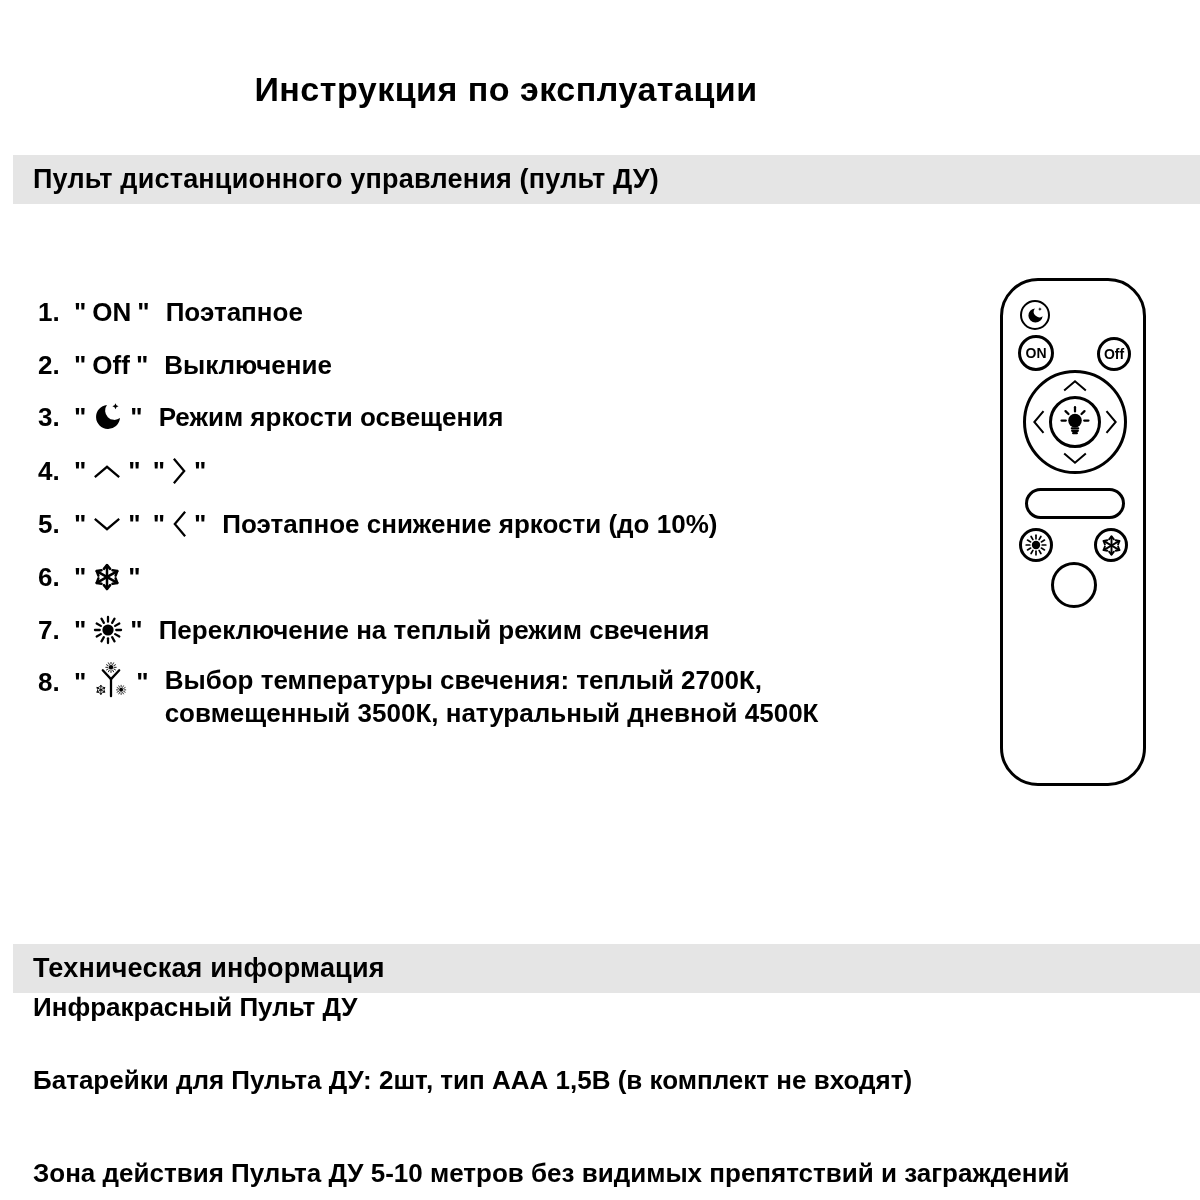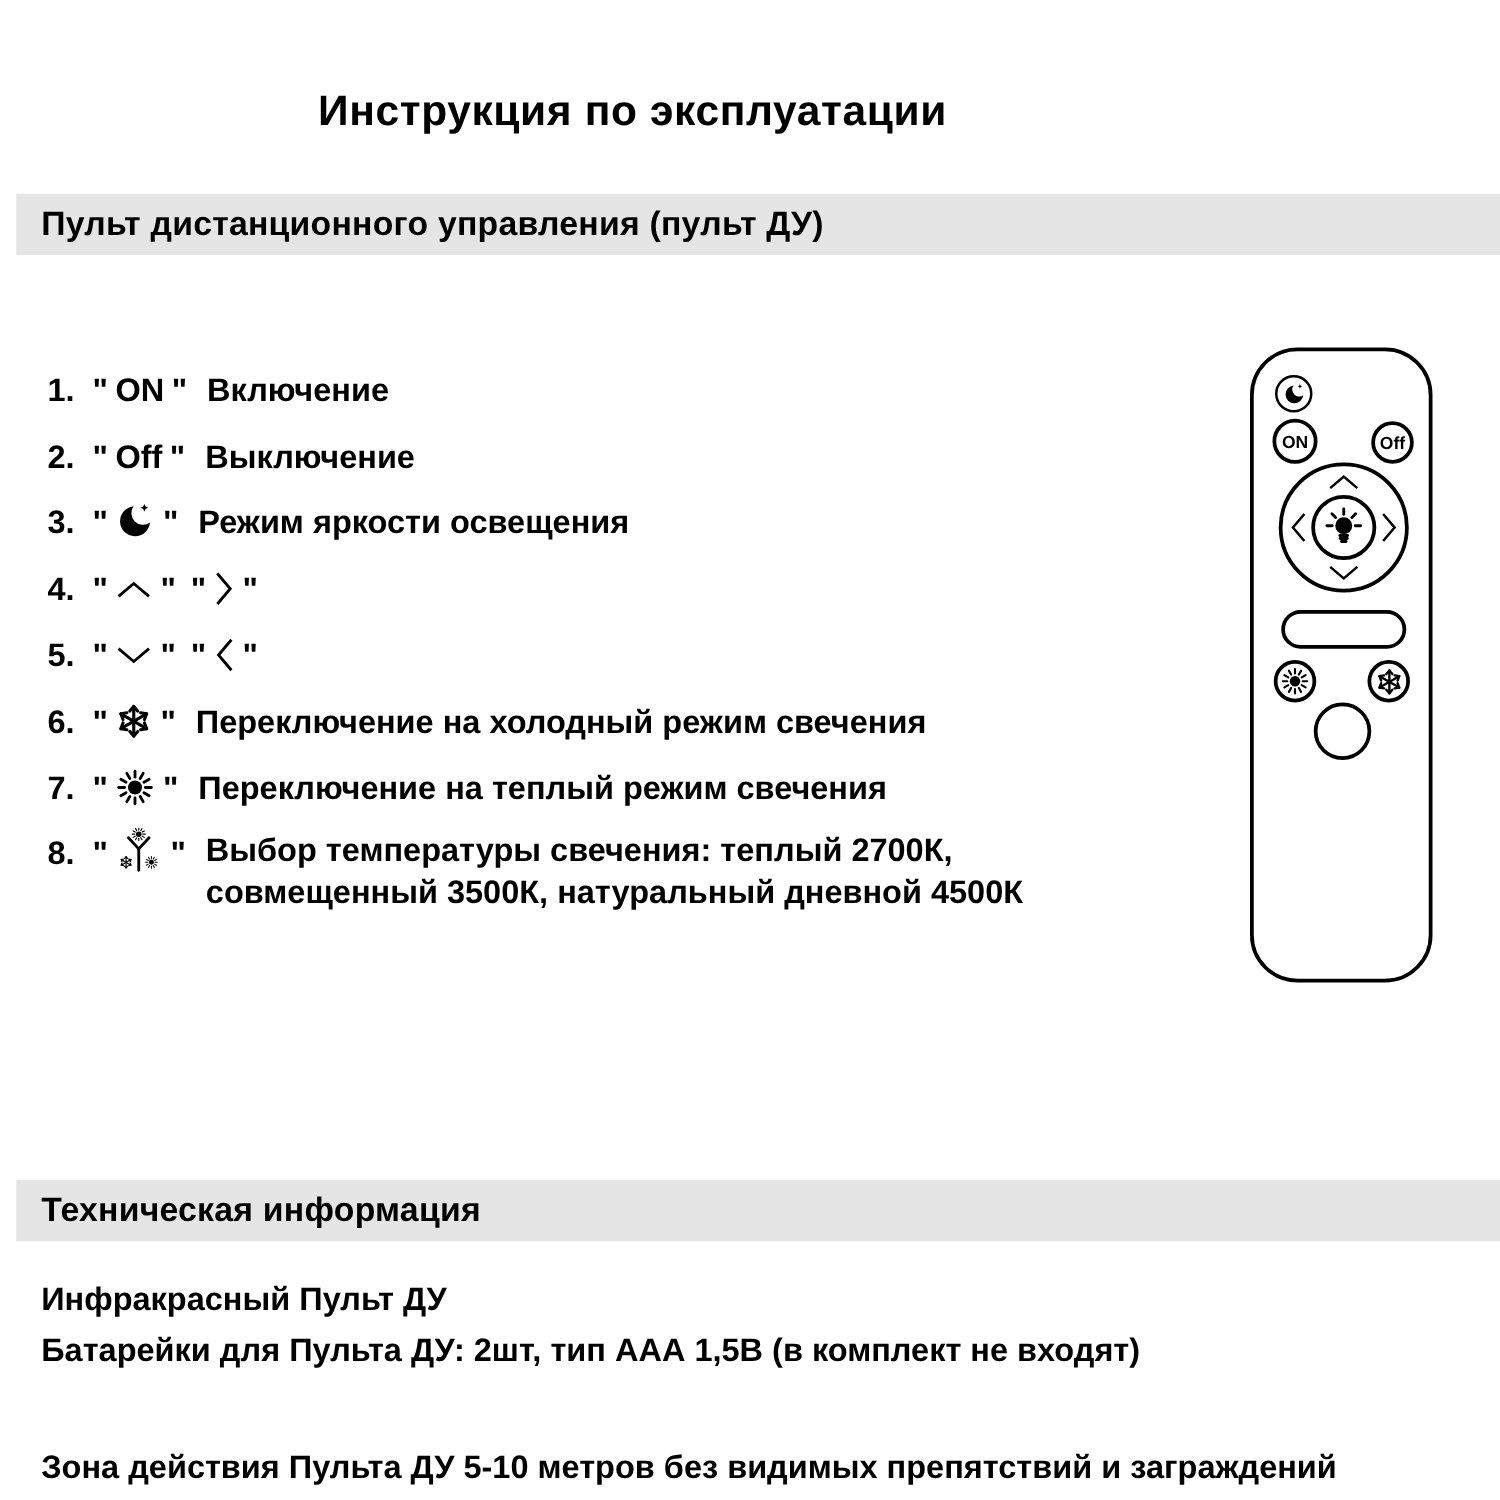--- a/index.html
+++ b/index.html
@@ -142,21 +142,21 @@
 
 <div class="abs section-bar bar1">
   <span>Пульт дистанционного управления (пульт ДУ)</span>
 </div>
 
 <div class="abs item" style="top:293px;">
   <span class="num">1.</span>
   <span class="q">"</span>
   <span>ON</span>
   <span class="q">"</span>
-  <span class="itext">Включение</span>
+  <span class="itext">Поэтапное</span>
 </div>
 
 <div class="abs item" style="top:346px;">
   <span class="num">2.</span>
   <span class="q">"</span>
   <span>Off</span>
   <span class="q">"</span>
   <span class="itext">Выключение</span>
 </div>
 
@@ -189,30 +189,30 @@
   <span class="q">"</span>
   <svg class="icon" width="30" height="17">
       <use href="#sym-chd"></use>
     </svg>
   <span class="q">"</span>
   <span class="q grp2">"</span>
   <svg class="icon" width="17" height="30">
       <use href="#sym-chl"></use>
     </svg>
   <span class="q">"</span>
+  <span class="itext">Поэтапное снижение яркости (до 10%)</span>
 </div>
 
 <div class="abs item" style="top:558px;">
   <span class="num">6.</span>
   <span class="q">"</span>
   <svg class="icon" width="30" height="30">
       <use href="#sym-sf"></use>
     </svg>
   <span class="q">"</span>
-  <span class="itext">Переключение на холодный режим свечения</span>
 </div>
 
 <div class="abs item" style="top:611px;">
   <span class="num">7.</span>
   <span class="q">"</span>
   <svg class="icon" width="32" height="32">
       <use href="#sym-sun"></use>
     </svg>
   <span class="q">"</span>
   <span class="itext">Переключение на теплый режим свечения</span>
@@ -276,15 +276,15 @@
         <use href="#sym-sf"></use>
       </svg>
   </div>
   <div class="roundbtn"></div>
 </div>
 
 <div class="abs section-bar bar2">
   <span>Техническая информация</span>
 </div>
 
-<div class="abs tech-line" style="top:1024px;">Инфракрасный Пульт ДУ</div>
+<div class="abs tech-line" style="top:992px;">Инфракрасный Пульт ДУ</div>
 <div class="abs tech-line" style="top:1065px;text-align:right;">Батарейки для Пульта ДУ: 2шт, тип ААА 1,5В (в комплект не входят)</div>
 <div class="abs tech-line" style="top:1158px;">Зона действия Пульта ДУ 5-10 метров без видимых препятствий и заграждений</div>
 
 </body></html>

